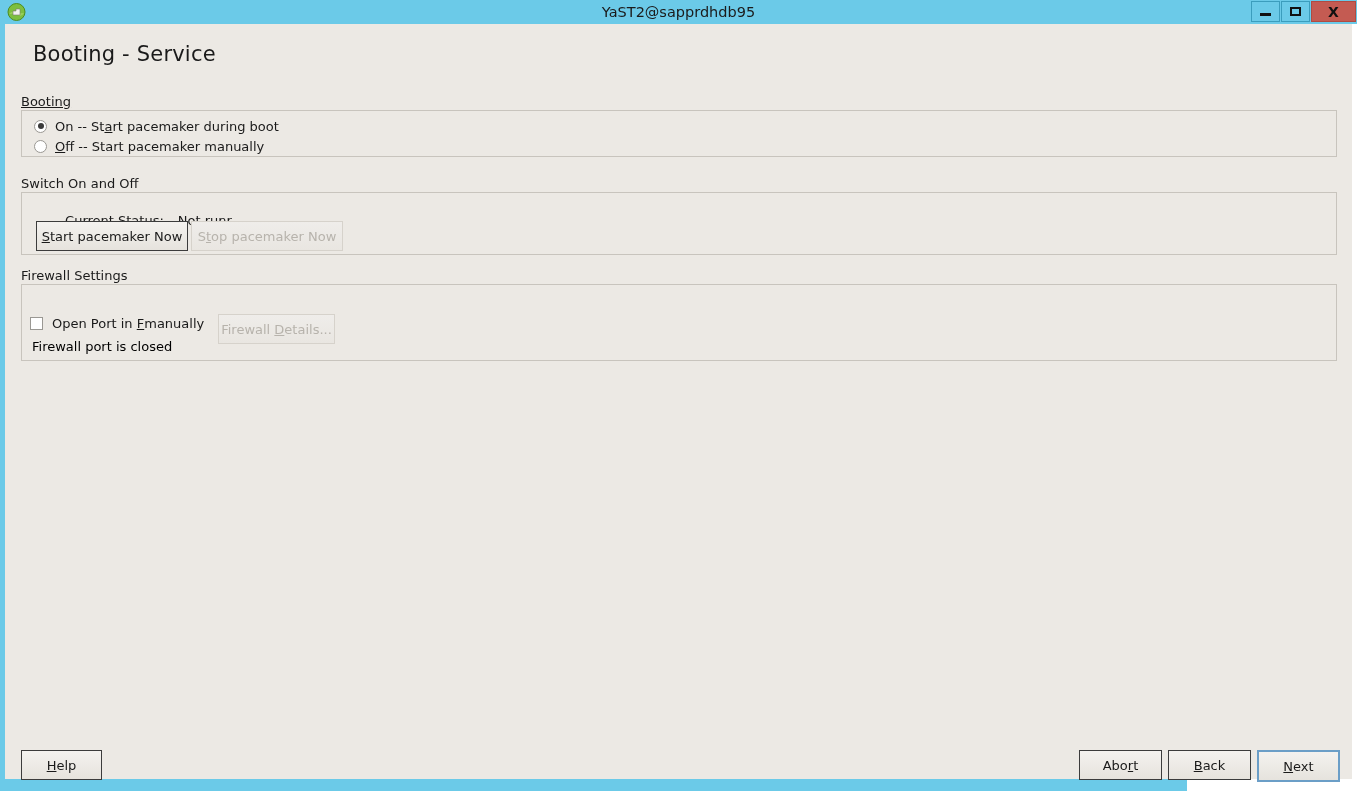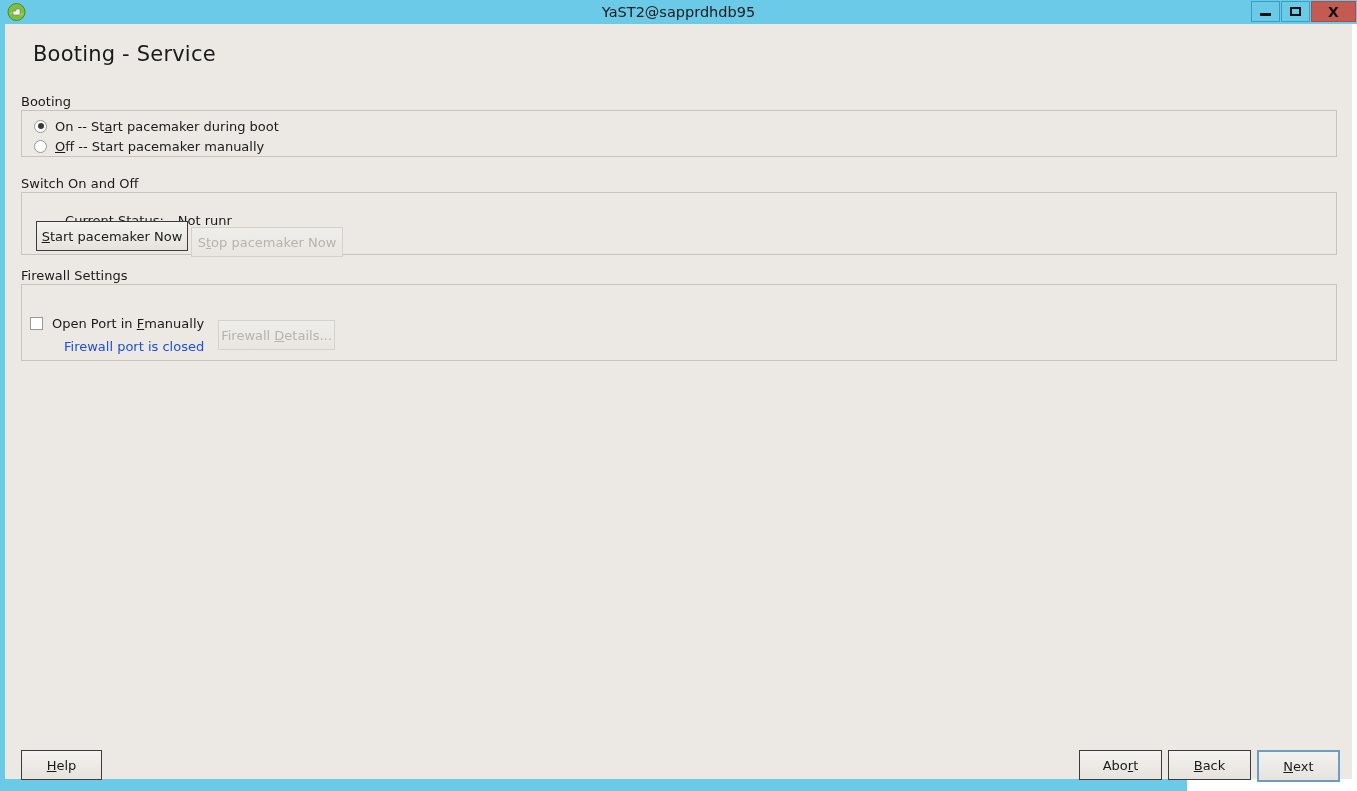--- a/index.html
+++ b/index.html
@@ -101,21 +101,21 @@
   .group-frame {
     position: absolute;
     left: 16px;
     width: 1316px;
     border: 1px solid #c8c4bd;
     background: #ece9e4;
     box-sizing: border-box;
   }
 
   
-  #booting-label { left: 16px; top: 70px; }
+  #booting-label { left: 16px; top: 70px; text-decoration: underline; }
   #booting-frame { top: 86px; height: 47px; }
 
   
   #switch-label  { left: 16px; top: 152px; }
   #switch-frame  { top: 168px; height: 63px; }
 
   
   #firewall-label{ left: 16px; top: 244px; }
   #firewall-frame{ top: 260px; height: 77px; }
 
@@ -175,21 +175,20 @@
     box-sizing: border-box;
     display: flex;
     align-items: center;
     justify-content: center;
     white-space: nowrap;
   }
   .btn.disabled {
     border-color: #d6d2cb;
     color: #b7b3ac;
     background: linear-gradient(to bottom, #efedea 0%, #e9e6e1 100%);
-    margin-top: 6px;
   }
   .btn.default-btn {
     border: 2px solid #6b9ec7;
   }
 
   
   #btn-start {
     position: absolute;
     left: 14px; top: 28px;
     width: 152px; height: 22px;
@@ -218,22 +217,21 @@
   }
   #btn-firewall-details {
     position: absolute;
     left: 196px; top: 29px;
     width: 117px; height: 22px;
   }
   #firewall-status {
     position: absolute;
     left: 10px; top: 54px;
     font-size: 13px;
-    color: #1d4ed8;
-    margin-left: 32px;
+    color: #000000;
   }
 
   
   #btn-help {
     position: absolute;
     left: 16px; top: 726px;
     width: 81px; height: 23px;
   }
   #btn-abort {
     position: absolute;

